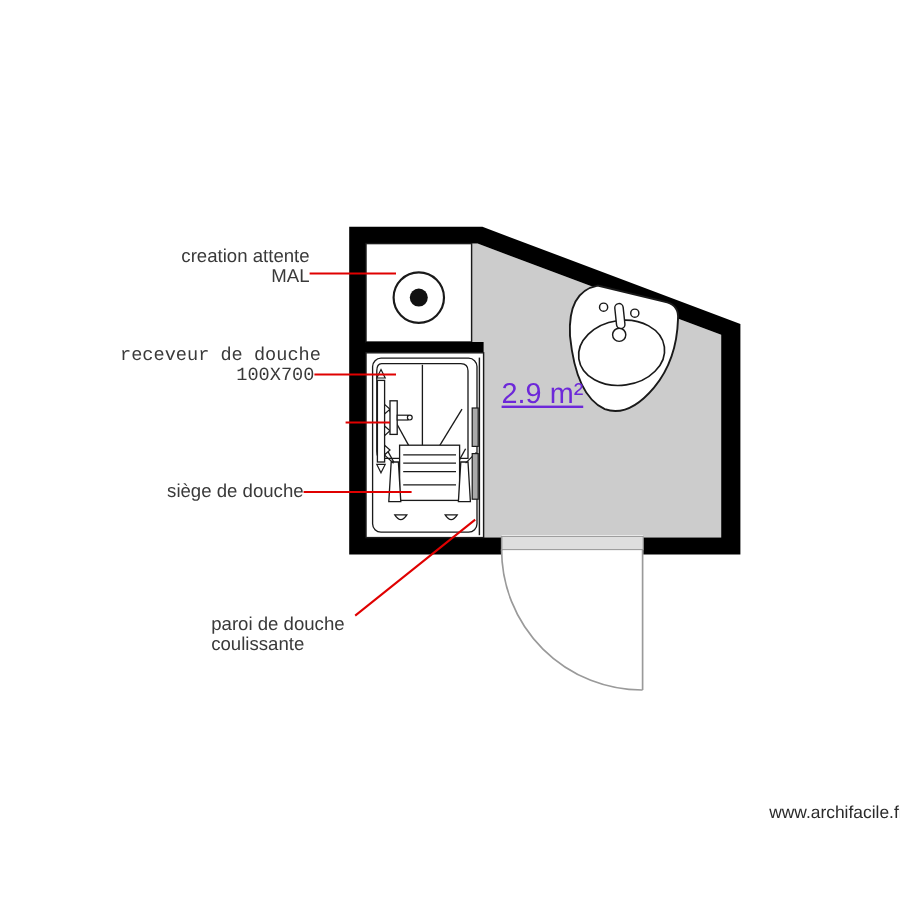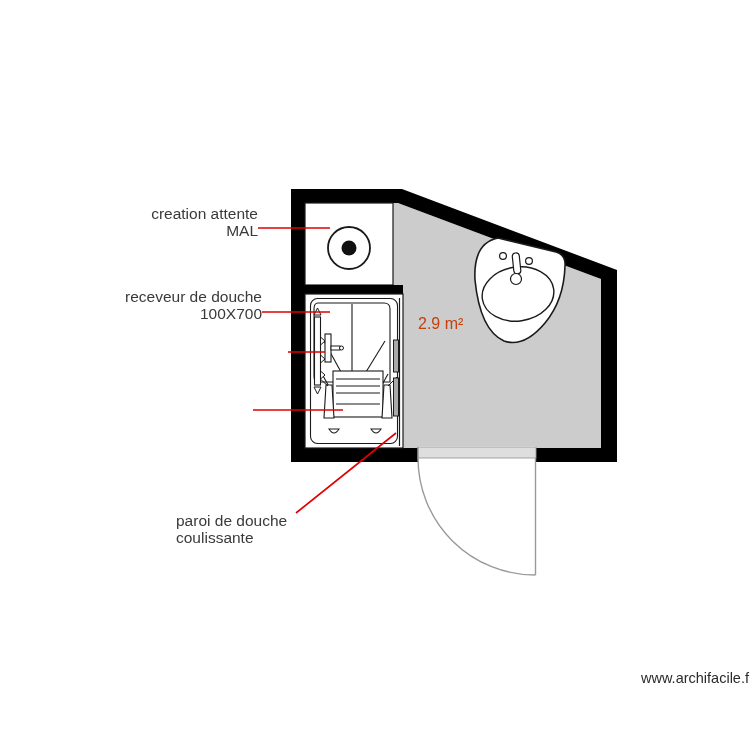--- a/index.html
+++ b/index.html
@@ -33,24 +33,25 @@
     color: #3a3a3a;
     font-family: "Liberation Sans", sans-serif;
     font-size: 15.5px;
     line-height: 17px;
     white-space: pre;
     text-align: right;
   }
   .lbl.center { text-align: left; }
   .area-lbl {
     position: absolute;
-    color: #c2410c;
+    color: #6d28d9;
     font-family: "Liberation Sans", sans-serif;
-    font-size: 16px;
+    font-size: 24px;
     white-space: pre;
+    text-decoration: underline;
   }
   .wm {
     position: absolute;
     color: #2b2b2b;
     font-family: "Liberation Sans", sans-serif;
     font-size: 14.5px;
     white-space: pre;
   }
 </style>
 </head>
@@ -165,24 +166,25 @@
       <line x1="288" y1="352" x2="325" y2="352"></line>
       <line x1="253" y1="410" x2="343" y2="410"></line>
       <line x1="296" y1="513" x2="396" y2="433"></line>
     </g>
 
   </svg>
 
   <div class="lbl" style="left:128px; top:205px; width:130px;">creation attente
 MAL</div>
 
-  <div class="lbl" style="left:100px; top:288px; width:162px;">receveur de douche
+  <div class="lbl" style="left:100px; top:288px; width:162px;font-family:Liberation Mono, monospace;">receveur de douche
 100X700</div>
 
 
+  <div class="lbl" style="left:93px; top:401px; width:160px;">siège de douche</div>
 
   <div class="lbl center" style="left:176px; top:512px; width:120px;">paroi de douche
 coulissante</div>
 
   <div class="area-lbl" style="left:418px; top:315px;">2.9 m²</div>
 
   <div class="wm" style="left:641px; top:670px;">www.archifacile.fr</div>
 
 </div>
 

